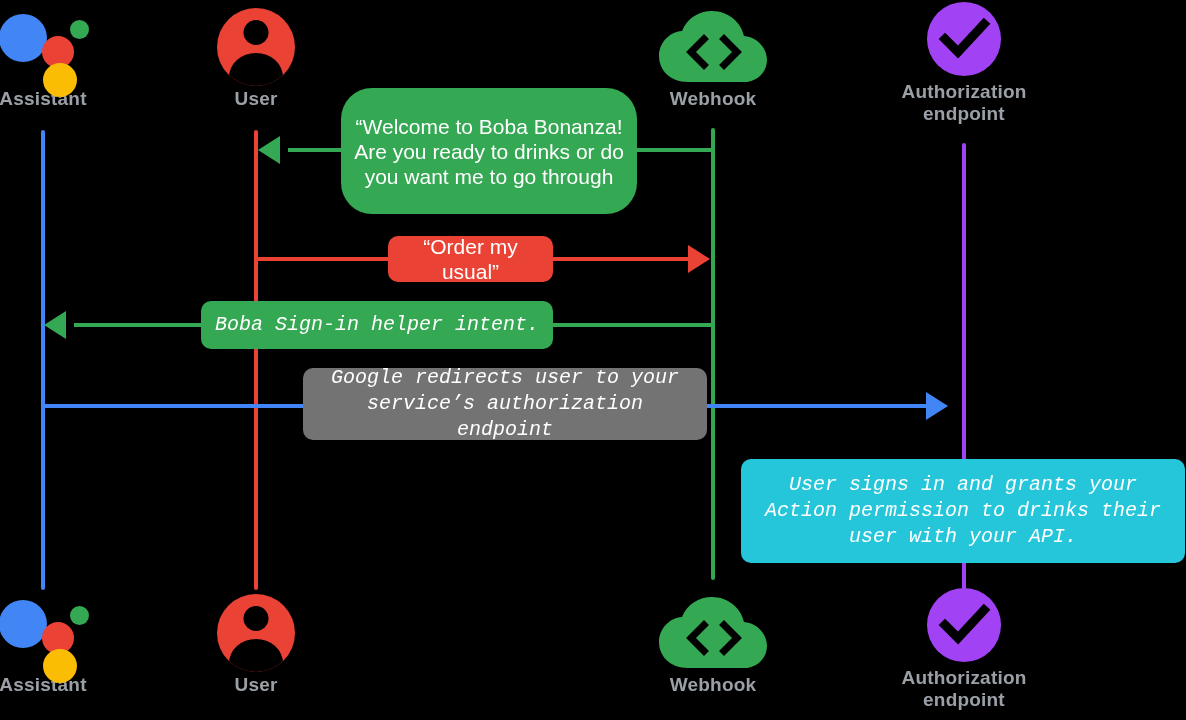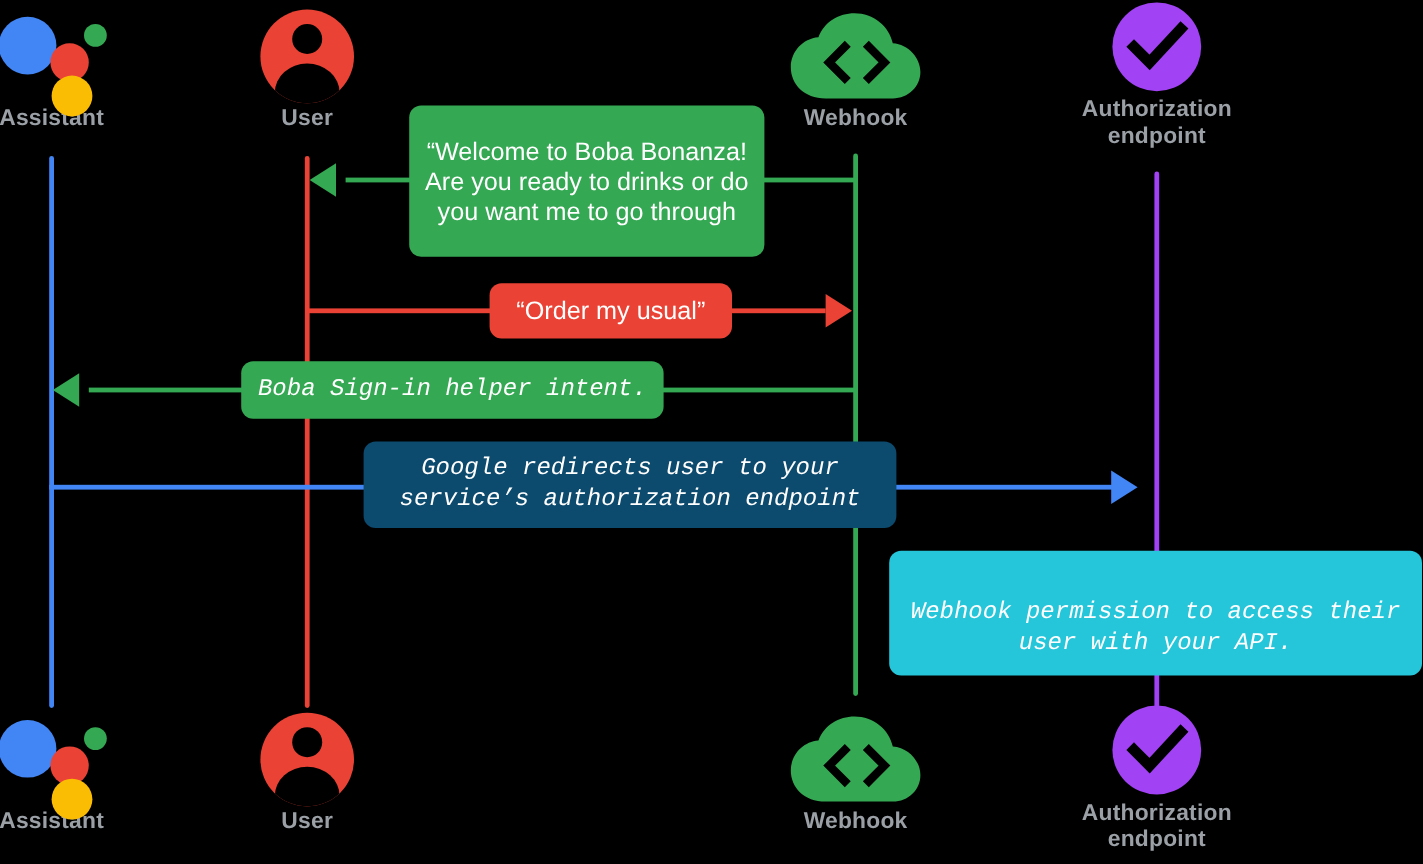--- a/index.html
+++ b/index.html
@@ -110,53 +110,53 @@
       </div>
     </div>
     <div class="label" style="padding-top:1px;">
       <div>Authorization</div>
       <div>endpoint</div>
     </div>
   </div>
 
   <div class="msgline" style="left:288px;top:148px;width:427px;background:#34A853;"></div>
   <div class="arrowhead arrow-left" style="left:258px;top:136px;border-right-color:#34A853;"></div>
-  <div class="bubble sans" style="left:341px;top:88px;width:296px;height:126px;background:#34A853;padding:6px 10px;">
+  <div class="bubble sans" style="left:341px;top:88px;width:296px;height:126px;background:#34A853;padding:6px 10px;border-radius:31px;">
     <span class="txt">
       <span>“Welcome to Boba Bonanza!</span><br>
       <span>Are you ready to drinks or do</span><br>
       <span>you want me to go through</span><br>
     </span>
   </div>
 
   <div class="msgline" style="left:256px;top:257px;width:432px;background:#EA4335;"></div>
   <div class="arrowhead arrow-right" style="left:688px;top:245px;border-left-color:#EA4335;"></div>
-  <div class="bubble sans" style="left:408px;top:236px;width:202px;height:46px;background:#EA4335;padding:4px 22px;">
+  <div class="bubble sans" style="left:388px;top:236px;width:165px;height:46px;background:#EA4335;padding:4px 22px;">
     <span class="txt">“Order my usual”</span>
   </div>
 
   <div class="msgline" style="left:74px;top:323px;width:639px;background:#34A853;"></div>
   <div class="arrowhead arrow-left" style="left:44px;top:311px;border-right-color:#34A853;"></div>
   <div class="bubble mono" style="left:201px;top:301px;width:352px;height:48px;background:#34A853;padding:4px 12px;">
     <span class="txt">Boba Sign-in helper intent.</span>
   </div>
 
   <div class="msgline" style="left:41px;top:404px;width:903px;background:#4285F4;"></div>
   <div class="arrowhead arrow-right" style="left:926px;top:392px;border-left-color:#4285F4;"></div>
-  <div class="bubble mono" style="left:303px;top:368px;width:444px;height:72px;background:#0c4a6e;padding:4px 10px;">
+  <div class="bubble mono" style="left:303px;top:368px;width:404px;height:72px;background:#737373;padding:4px 10px;">
     <span class="txt">
       <span>Google redirects user to your</span><br>
       <span>service’s authorization endpoint</span>
     </span>
   </div>
 
   <div class="bubble mono" style="left:741px;top:459px;width:444px;height:104px;background:#26C6DA;padding:6px 12px;">
     <span class="txt">
-      <br>
-      <span>Webhook permission to access their</span><br>
+      <span>User signs in and grants your</span><br>
+      <span>Action permission to drinks their</span><br>
       <span>user with your API.</span>
     </span>
   </div>
 
   <div class="actor" style="left:-57px;top:594px;">
     <div class="icon-wrap">
       <div class="ga" style="left:52%;">
         <i class="d-blue"></i>
         <i class="d-red"></i>
         <i class="d-green"></i>

